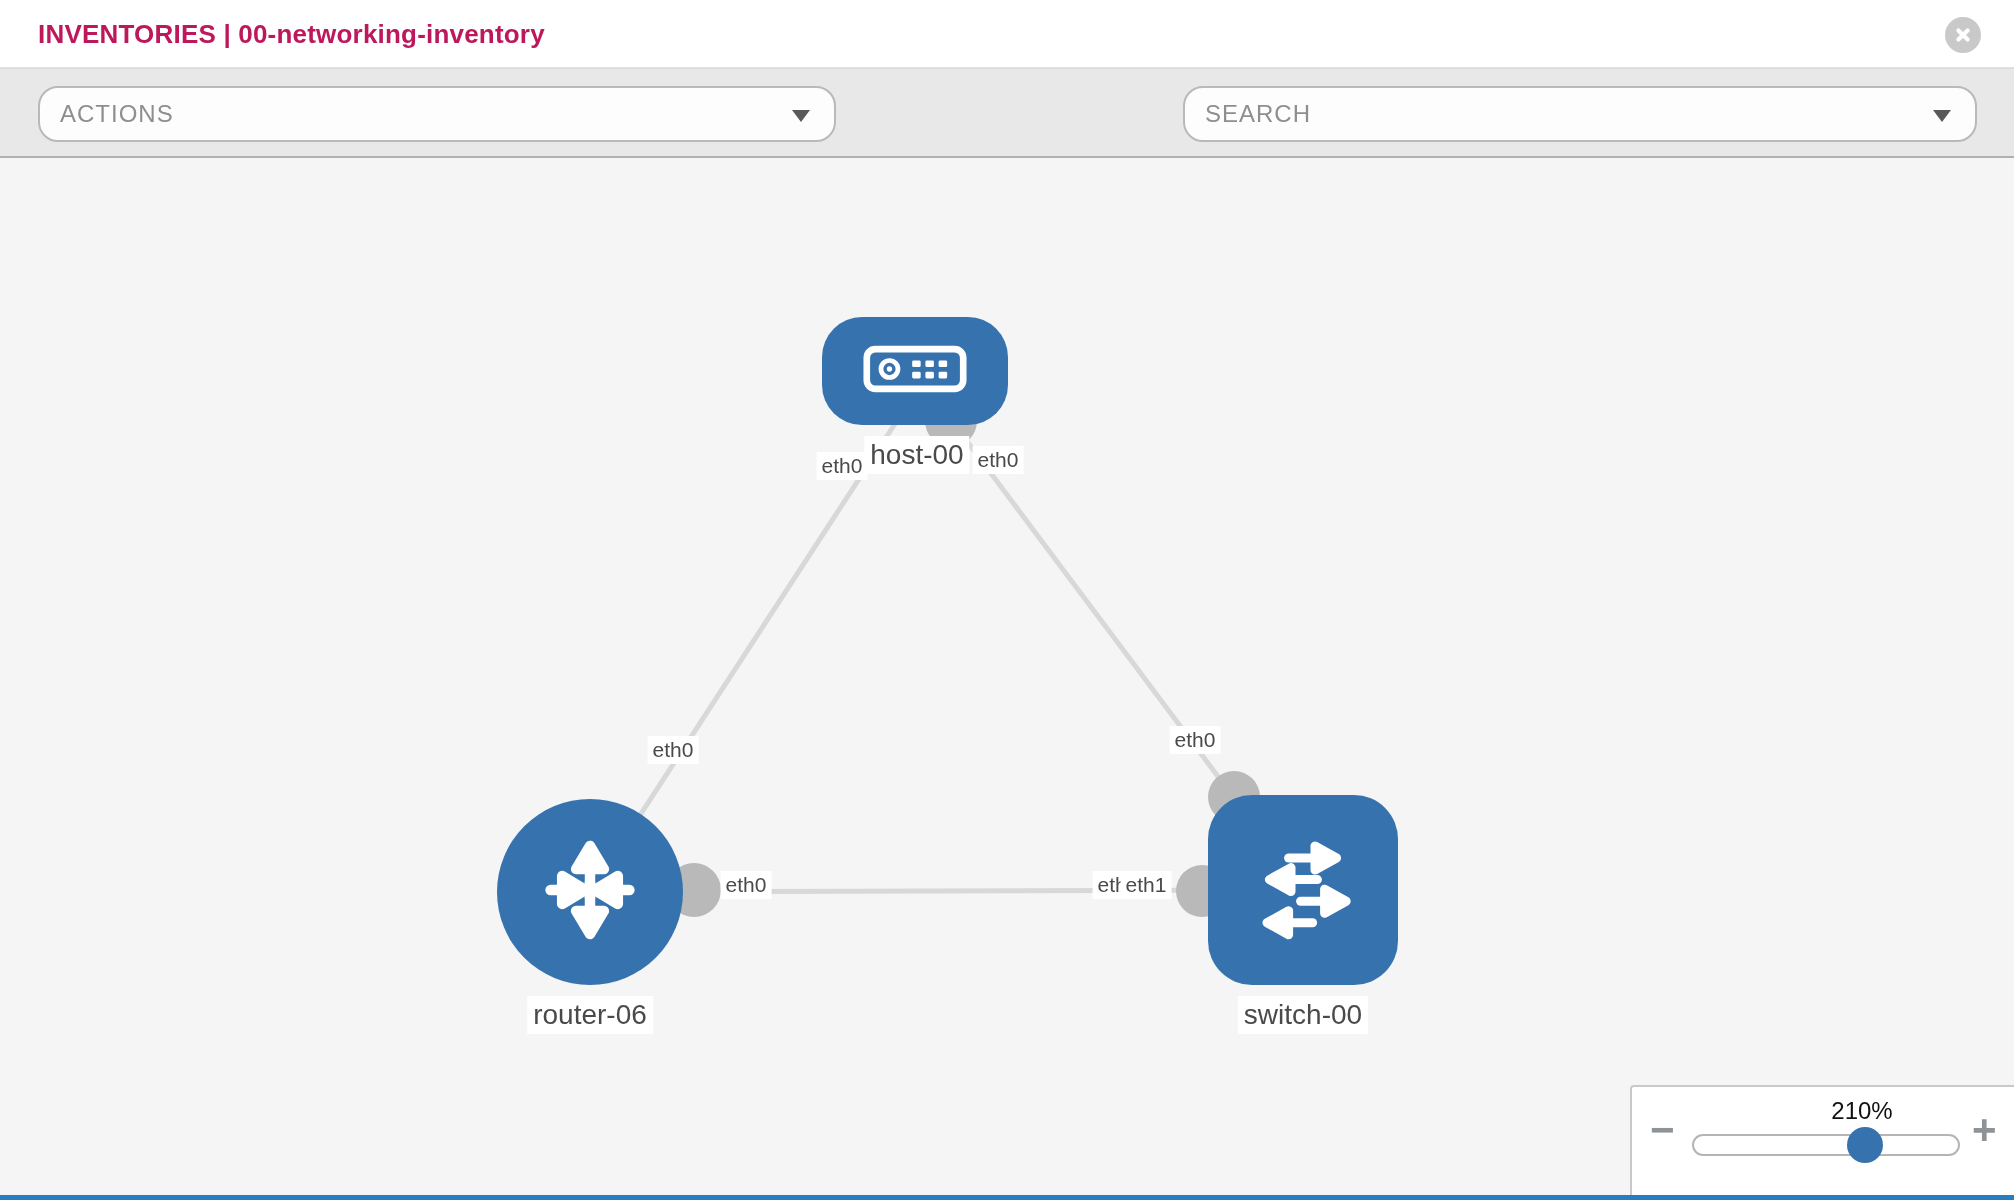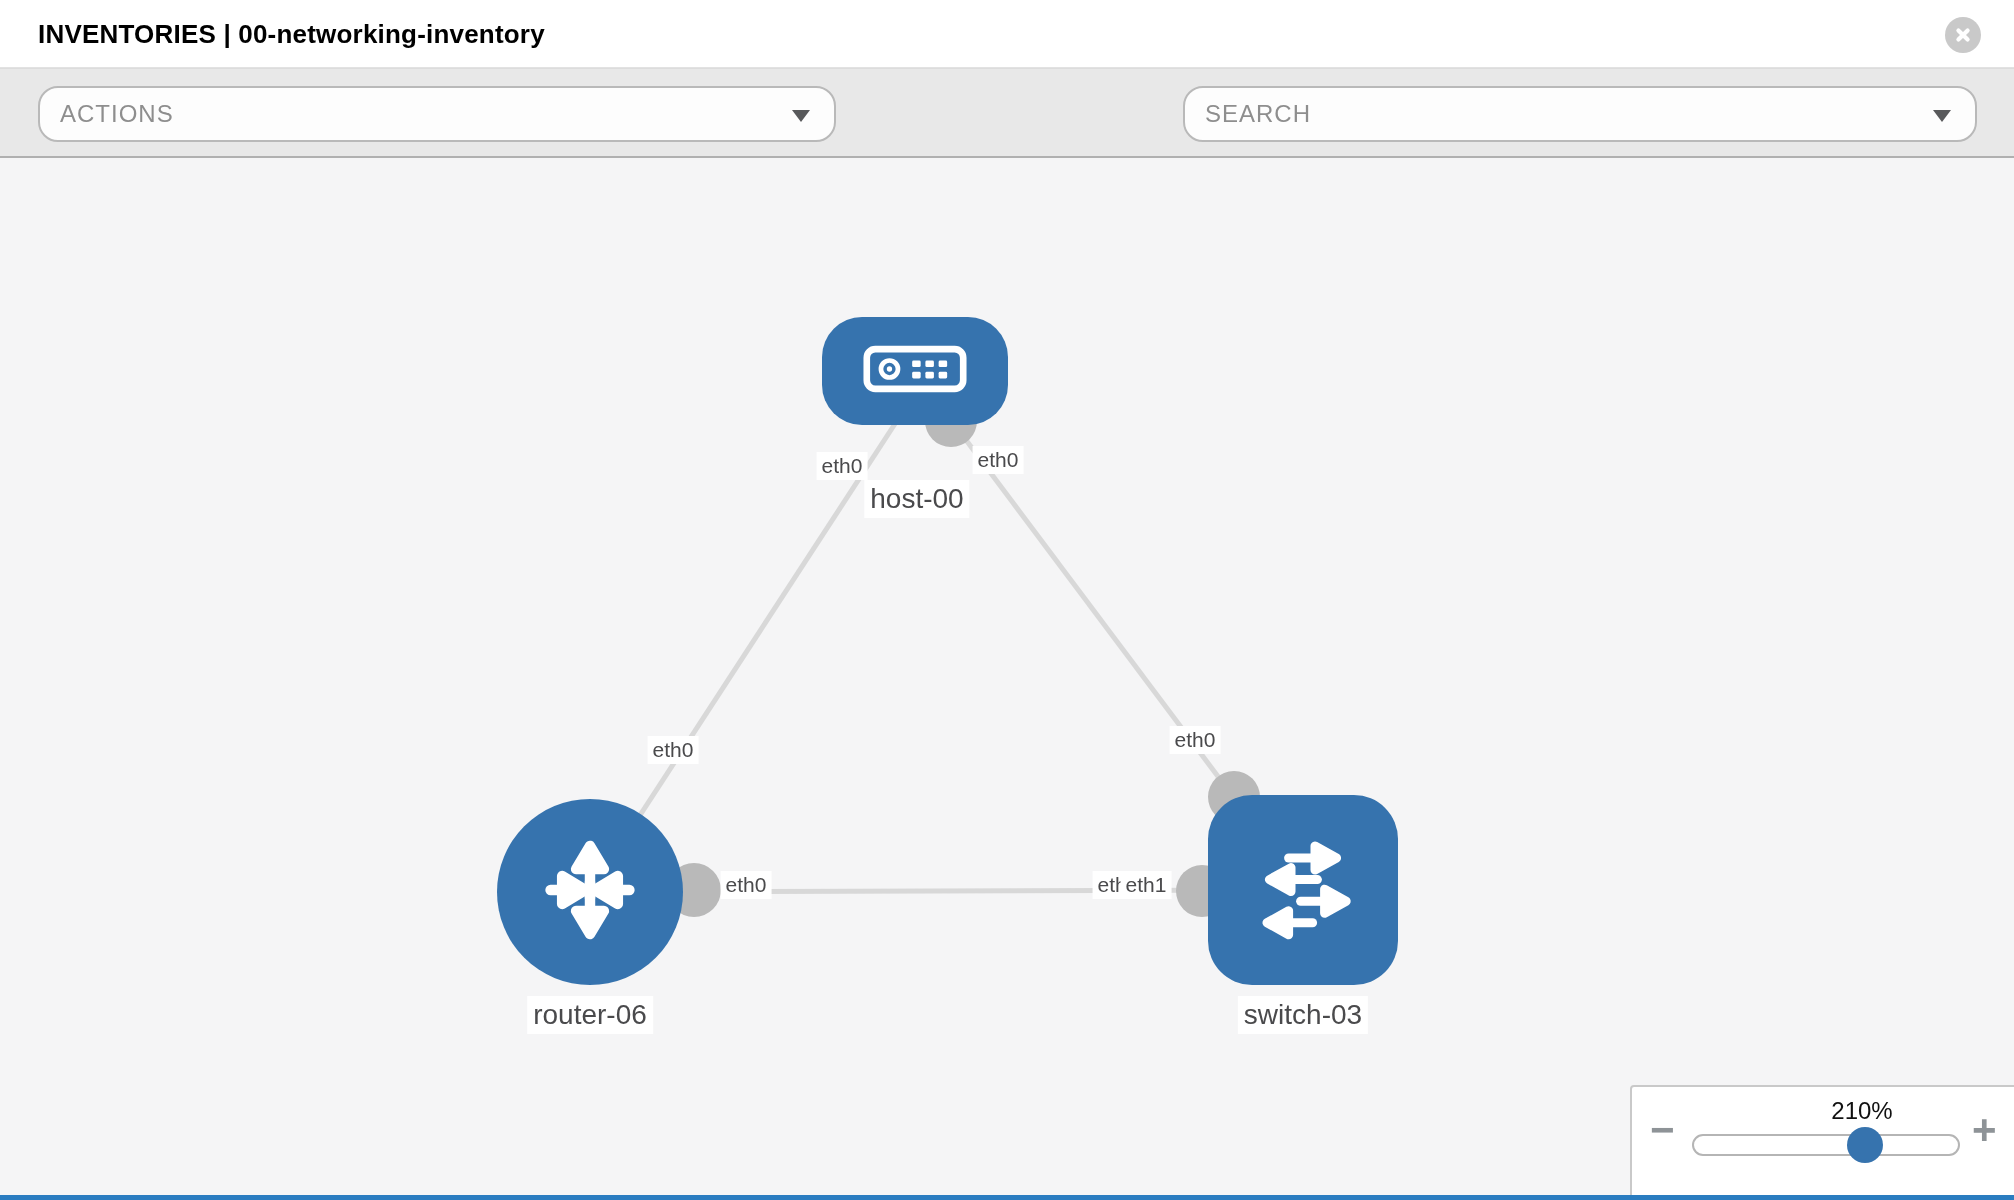--- a/index.html
+++ b/index.html
@@ -10,21 +10,21 @@
     position:relative;
   }
 
   
   .header {
     position:absolute; top:0; left:0; width:2014px; height:68px;
     background:#ffffff; border-bottom:1px solid #e2e2e2; z-index:20;
   }
   .header .title {
     position:absolute; left:38px; top:0; height:68px; line-height:68px;
-    font-size:26px; font-weight:bold; color:#000000; letter-spacing:0.2px;
+    font-size:26px; font-weight:bold; color:#be185d; letter-spacing:0.2px;
   }
   .close-btn {
     position:absolute; left:1945px; top:17px; width:36px; height:36px;
     border-radius:50%; background:#c9c9c9; cursor:pointer;
     display:flex; align-items:center; justify-content:center;
   }
 
   
   .toolbar {
     position:absolute; top:68px; left:0; width:2014px; height:90px;
@@ -62,21 +62,21 @@
   .node-router { left:497px; top:799px; width:186px; height:186px; border-radius:50%; }
   .node-switch { left:1208px; top:795px; width:190px; height:190px; border-radius:44px; }
 
   .lbl {
     position:absolute; background:#ffffff; color:#4a4a4c;
     white-space:nowrap; transform:translateX(-50%); text-align:center;
   }
   .node-lbl { font-size:28px; padding:3px 6px; z-index:5; }
   .if-lbl   { font-size:21px; padding:2px 5px; z-index:5; }
 
-  .lbl-host   { left:917px;  top:436px;margin-top:44px; }
+  .lbl-host   { left:917px;  top:436px; }
   .lbl-router { left:590px;  top:996px; }
   .lbl-switch { left:1303px; top:996px; }
 
   .if-host-left    { left:842px;  top:452px; }
   .if-host-right   { left:998px;  top:446px; }
   .if-router-top   { left:673px;  top:736px; }
   .if-router-right { left:746px;  top:871px; }
   .if-switch-top   { left:1195px; top:726px; }
   .if-switch-back  { left:1118px; top:871px; z-index:5; }
   .if-switch-front { left:1146px; top:871px; z-index:6; }
@@ -168,21 +168,21 @@
           <polygon points="86,61 68,51 68,71"></polygon>
         <line x1="58" y1="79" x2="36" y2="79"></line>
           <polygon points="20,79 38,69 38,89"></polygon>
       </g>
     </svg>
   </span>
 </div>
 
 <div class="lbl node-lbl lbl-host">host-00</div>
 <div class="lbl node-lbl lbl-router">router-06</div>
-<div class="lbl node-lbl lbl-switch">switch-03</div>
+<div class="lbl node-lbl lbl-switch">switch-00</div>
 
 <div class="lbl if-lbl if-host-left">eth0</div>
 <div class="lbl if-lbl if-host-right">eth0</div>
 <div class="lbl if-lbl if-router-top">eth0</div>
 <div class="lbl if-lbl if-router-right">eth0</div>
 <div class="lbl if-lbl if-switch-top">eth0</div>
 <div class="lbl if-lbl if-switch-back">eth0</div>
 <div class="lbl if-lbl if-switch-front">eth1</div>
 
 <div class="header">

